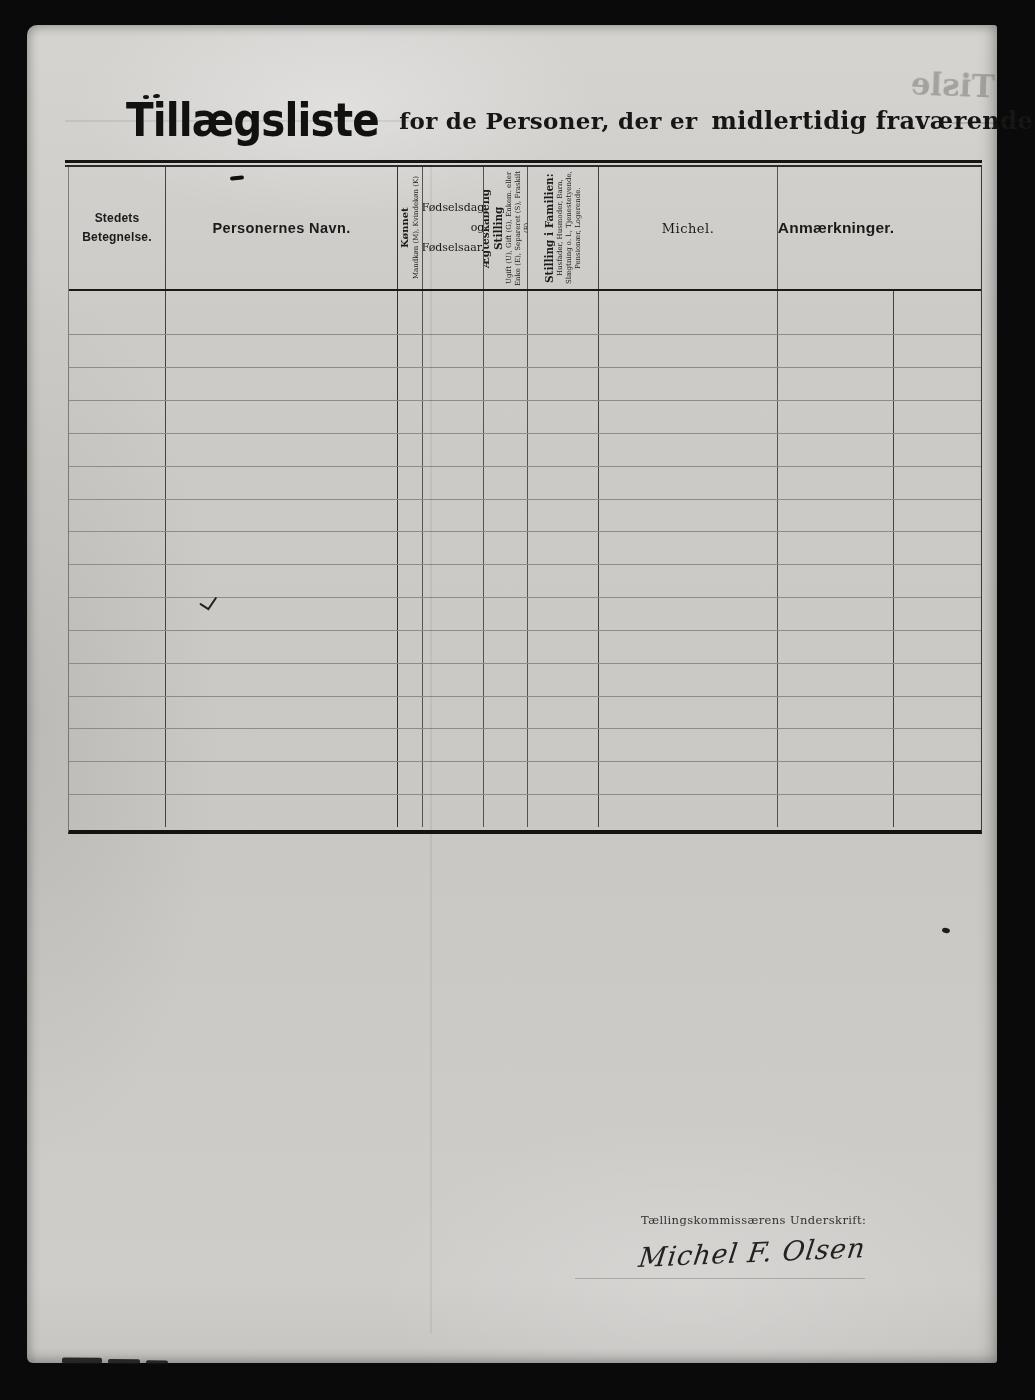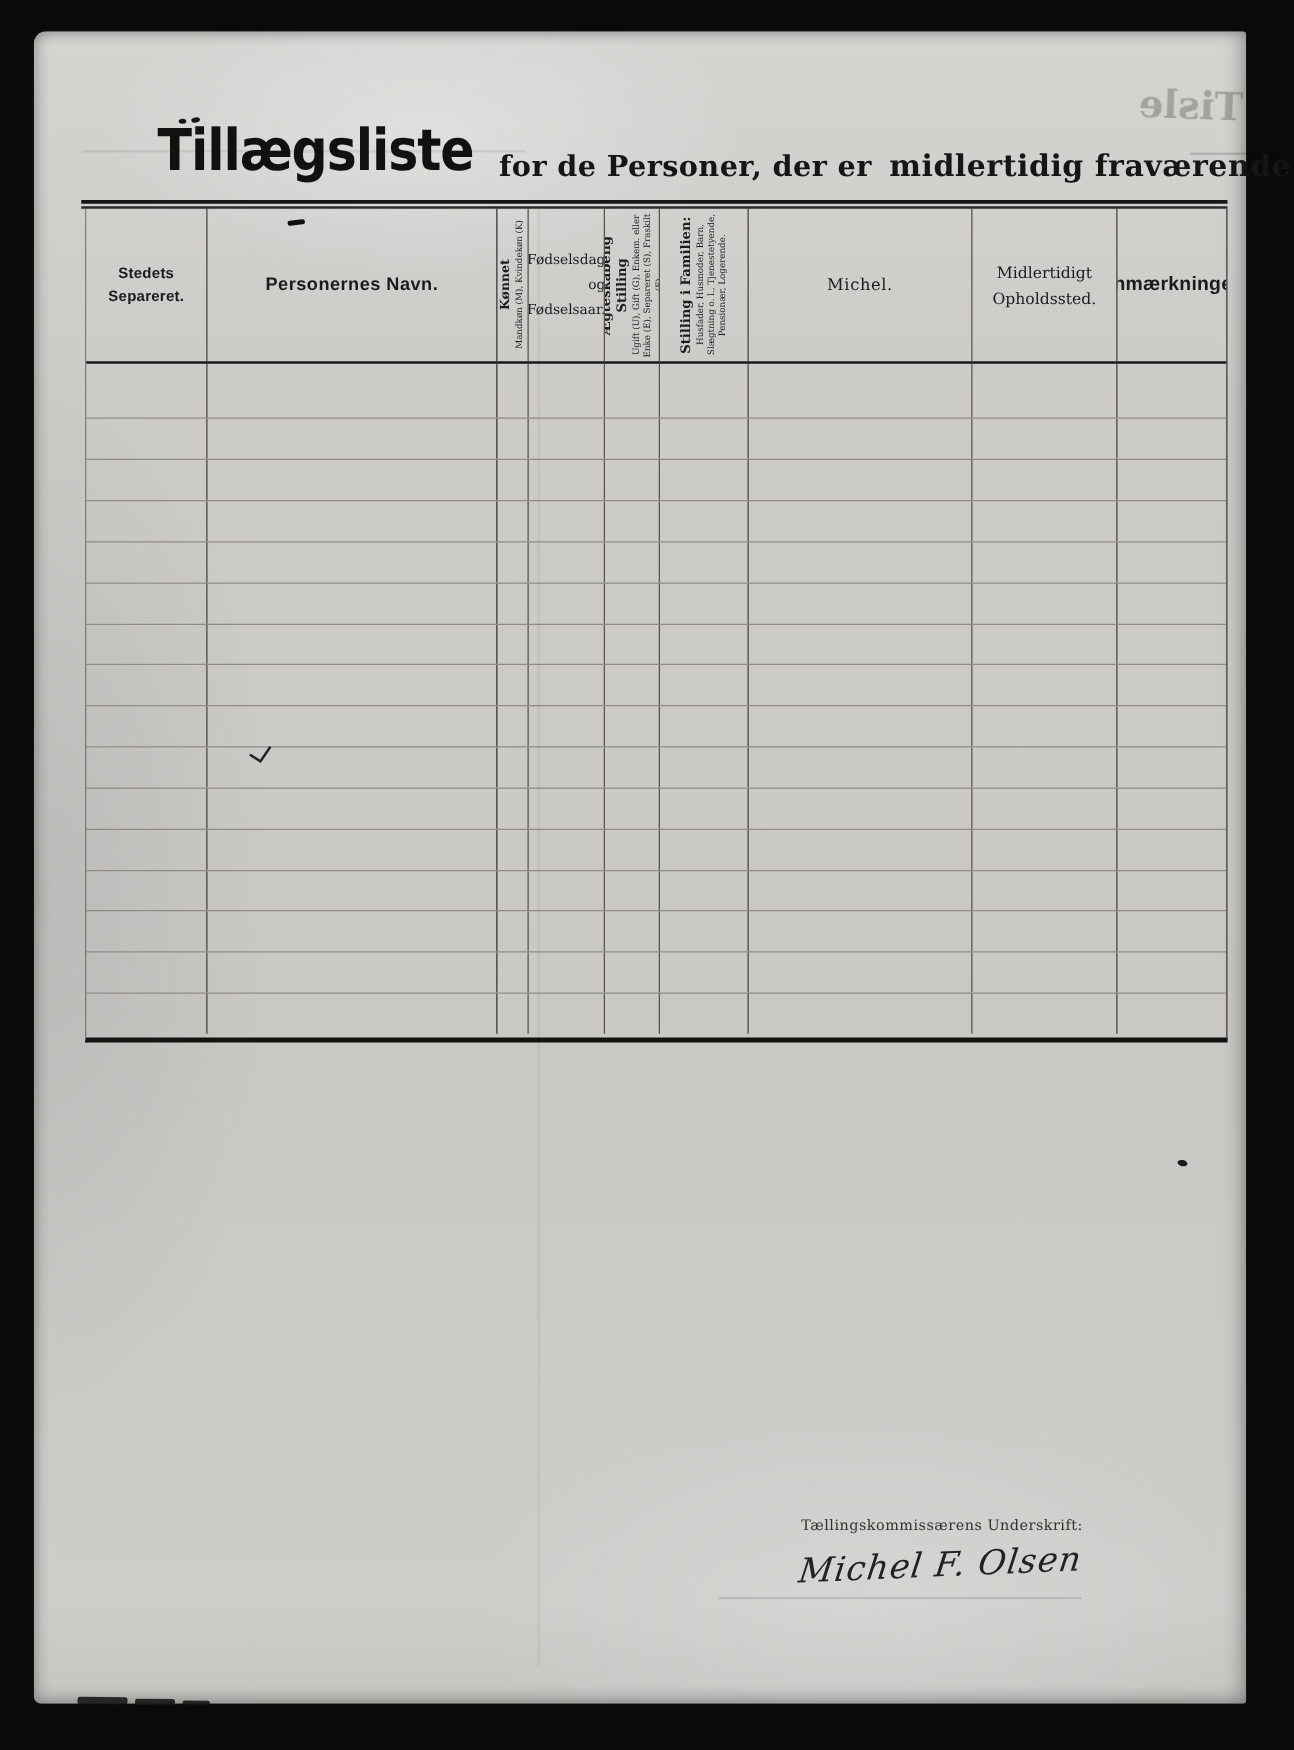--- a/index.html
+++ b/index.html
@@ -21,21 +21,21 @@
     border-radius:10px 3px 3px 6px;
     box-shadow:
       inset -7px 0 14px rgba(0,0,0,.16),
       inset 5px 0 10px rgba(0,0,0,.10),
       inset 0 -5px 12px rgba(0,0,0,.14),
       inset 0 4px 8px rgba(0,0,0,.08);
   }
   
   .title-row{
     position:absolute;left:99px;top:68px;width:860px;
-    display:flex;align-items:flex-end;gap:14px;white-space:nowrap;
+    display:flex;align-items:center;gap:14px;white-space:nowrap;
   }
   .title-main{
     font-family:"DejaVu Sans", sans-serif;
     font-weight:800;font-size:46px;letter-spacing:-1px;
     color:#111110;
     transform:scaleX(.88);transform-origin:left bottom;
   }
   .title-rest{color:#171615;}
   .title-rest-regular{font-size:23px;font-weight:600;letter-spacing:.3px;margin-left:-28px;}
   .title-rest-bold{font-size:24px;font-weight:bold;letter-spacing:.4px;}
@@ -156,21 +156,21 @@
     <span class="title-rest title-rest-bold">midlertidig fraværende.</span>
   </div>
   <div class="dash-mark"></div>
 
   <div class="tline1"></div>
   <div class="tline2"></div>
 
   <div class="census-table">
     <div class="t-header">
       <div class="t-cell c0 h-cell h-sans h-stedets">
-        <span>Stedets Separeret.</span>
+        <span>Stedets Betegnelse.</span>
       </div>
       <div class="t-cell c1 h-cell h-sans h-navn">
         <span>Personernes Navn.</span>
       </div>
       <div class="t-cell c2 h-cell">
         <div class="rot">
           <div class="rot-title">Kønnet</div>
           <div class="rot-sub">Mandkøn (M), Kvindekøn (K)</div>
         </div>
       </div>
@@ -184,23 +184,20 @@
         </div>
       </div>
       <div class="t-cell c5 h-cell">
         <div class="rot rot-wide">
           <div class="rot-title">Stilling i Familien:</div>
           <div class="rot-sub">Husfader, Husmoder, Barn, Slægtning o. l., Tjenestetyende, Pensionær, Logerende.</div>
         </div>
       </div>
       <div class="t-cell c6 h-cell h-serif h-erhverv">
         <span>Michel.</span>
-      </div>
-      <div class="t-cell c7 h-cell h-serif h-ophold">
-        <span>Midlertidigt Opholdssted.</span>
       </div>
       <div class="t-cell c8 h-cell h-sans h-anmaerk">
         <span>Anmærkninger.</span>
       </div>
     </div>
     <div class="t-body">
         <div class="t-row first">
           <div class="t-cell c0"></div>
           <div class="t-cell c1"></div>
           <div class="t-cell c2"></div>

